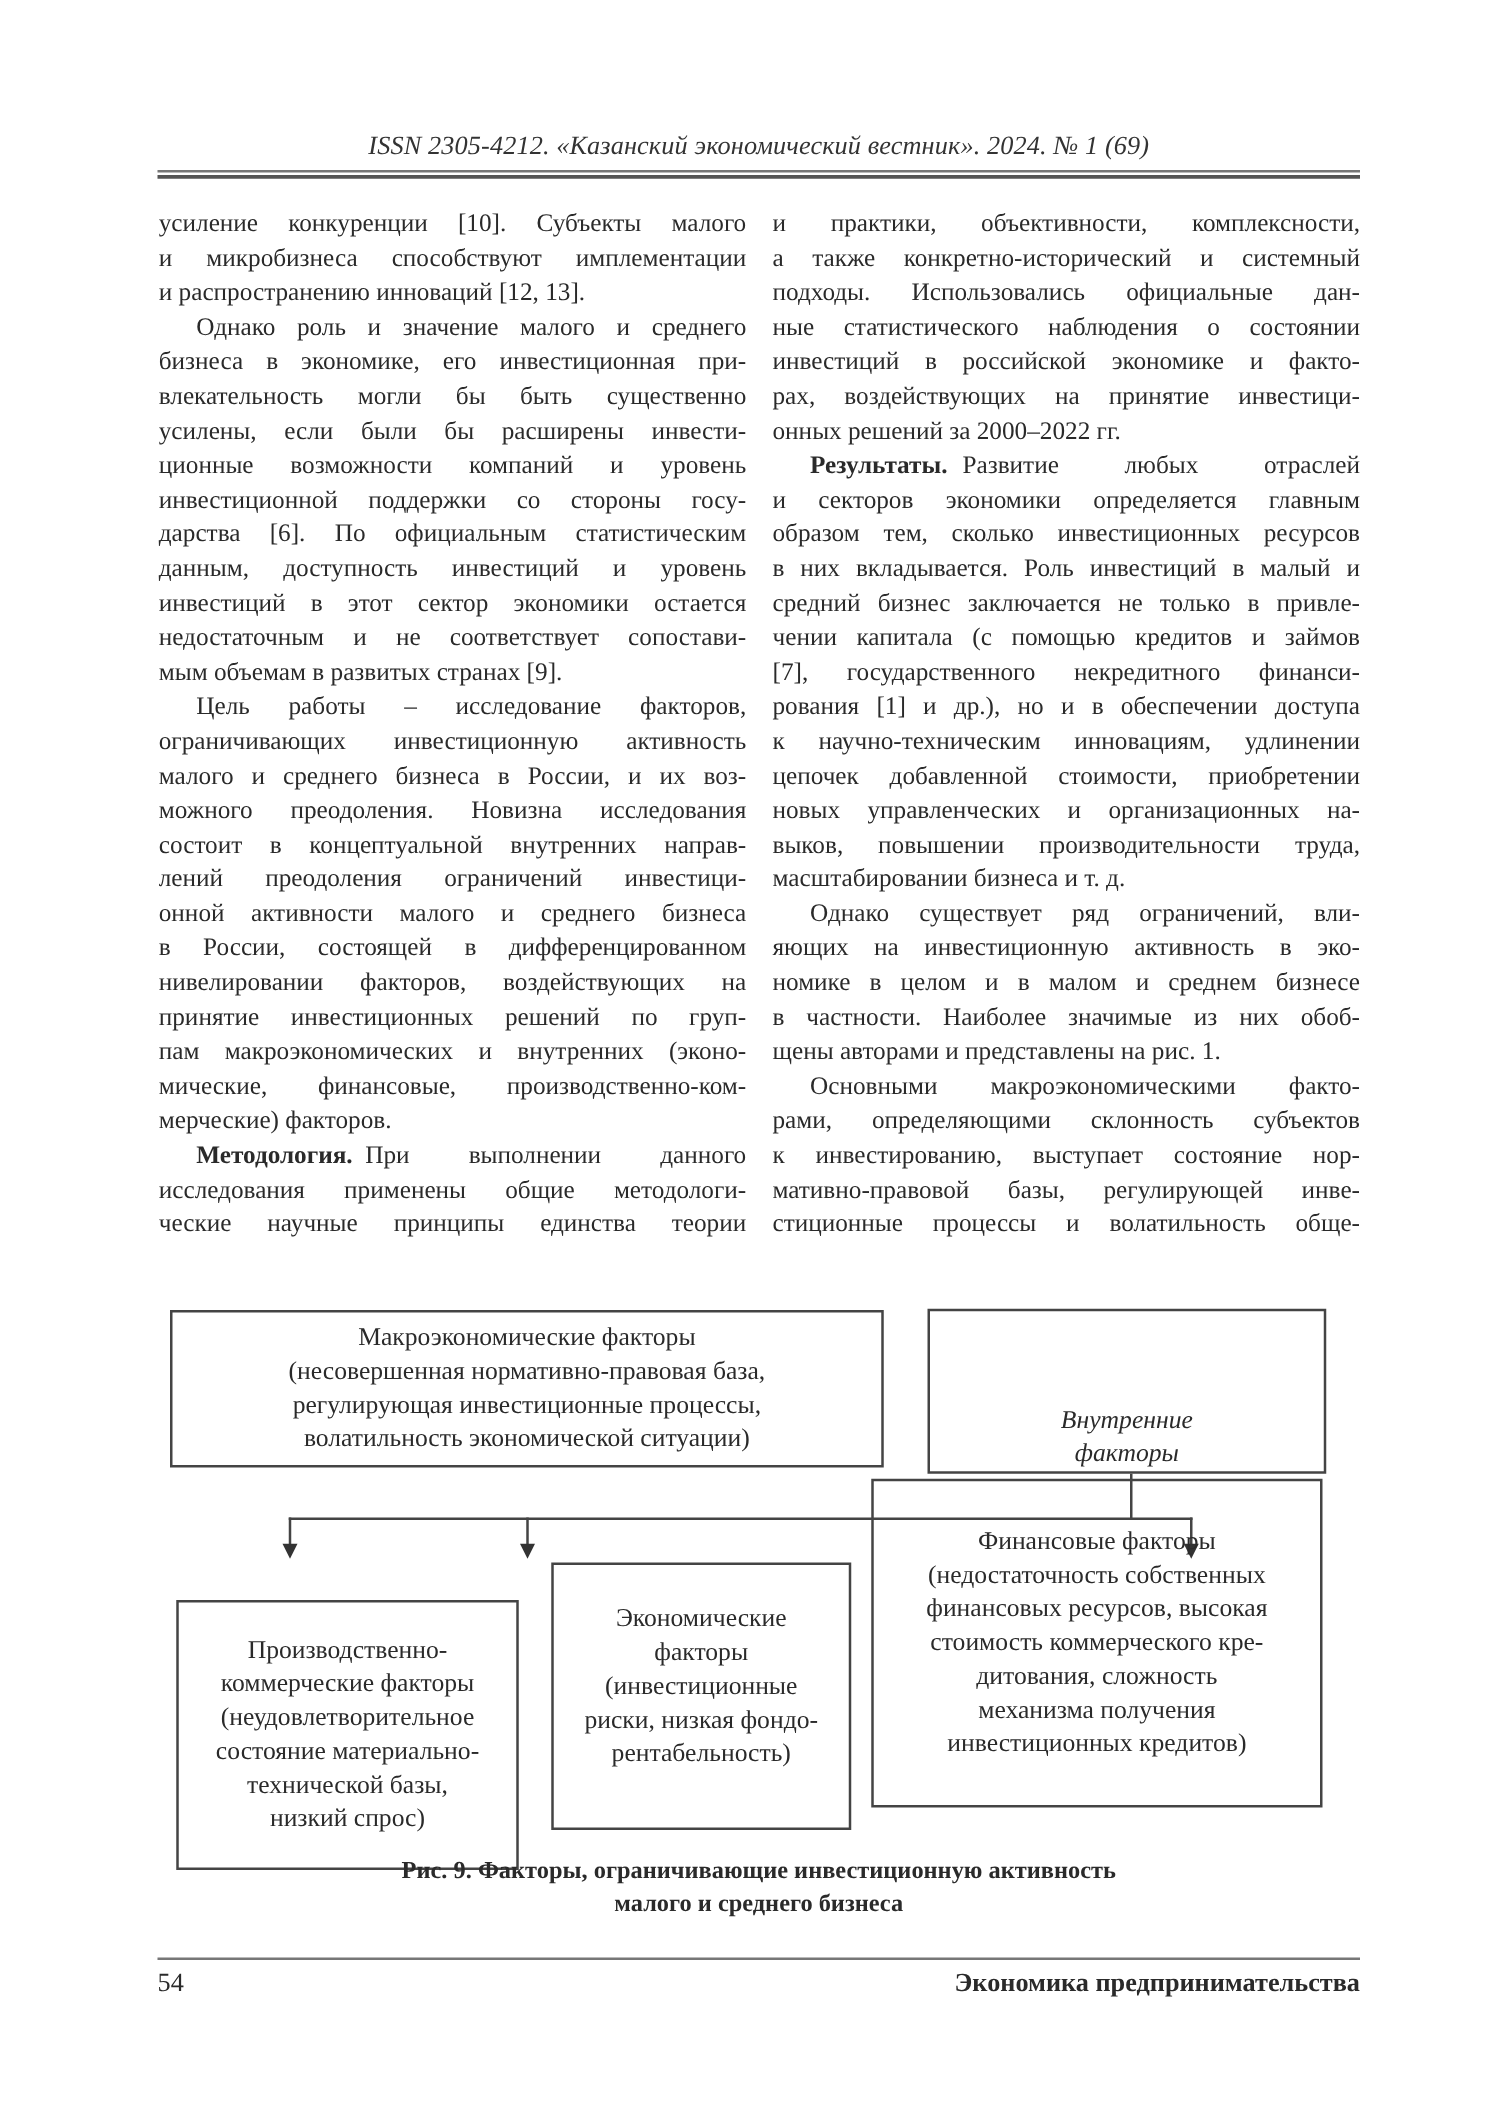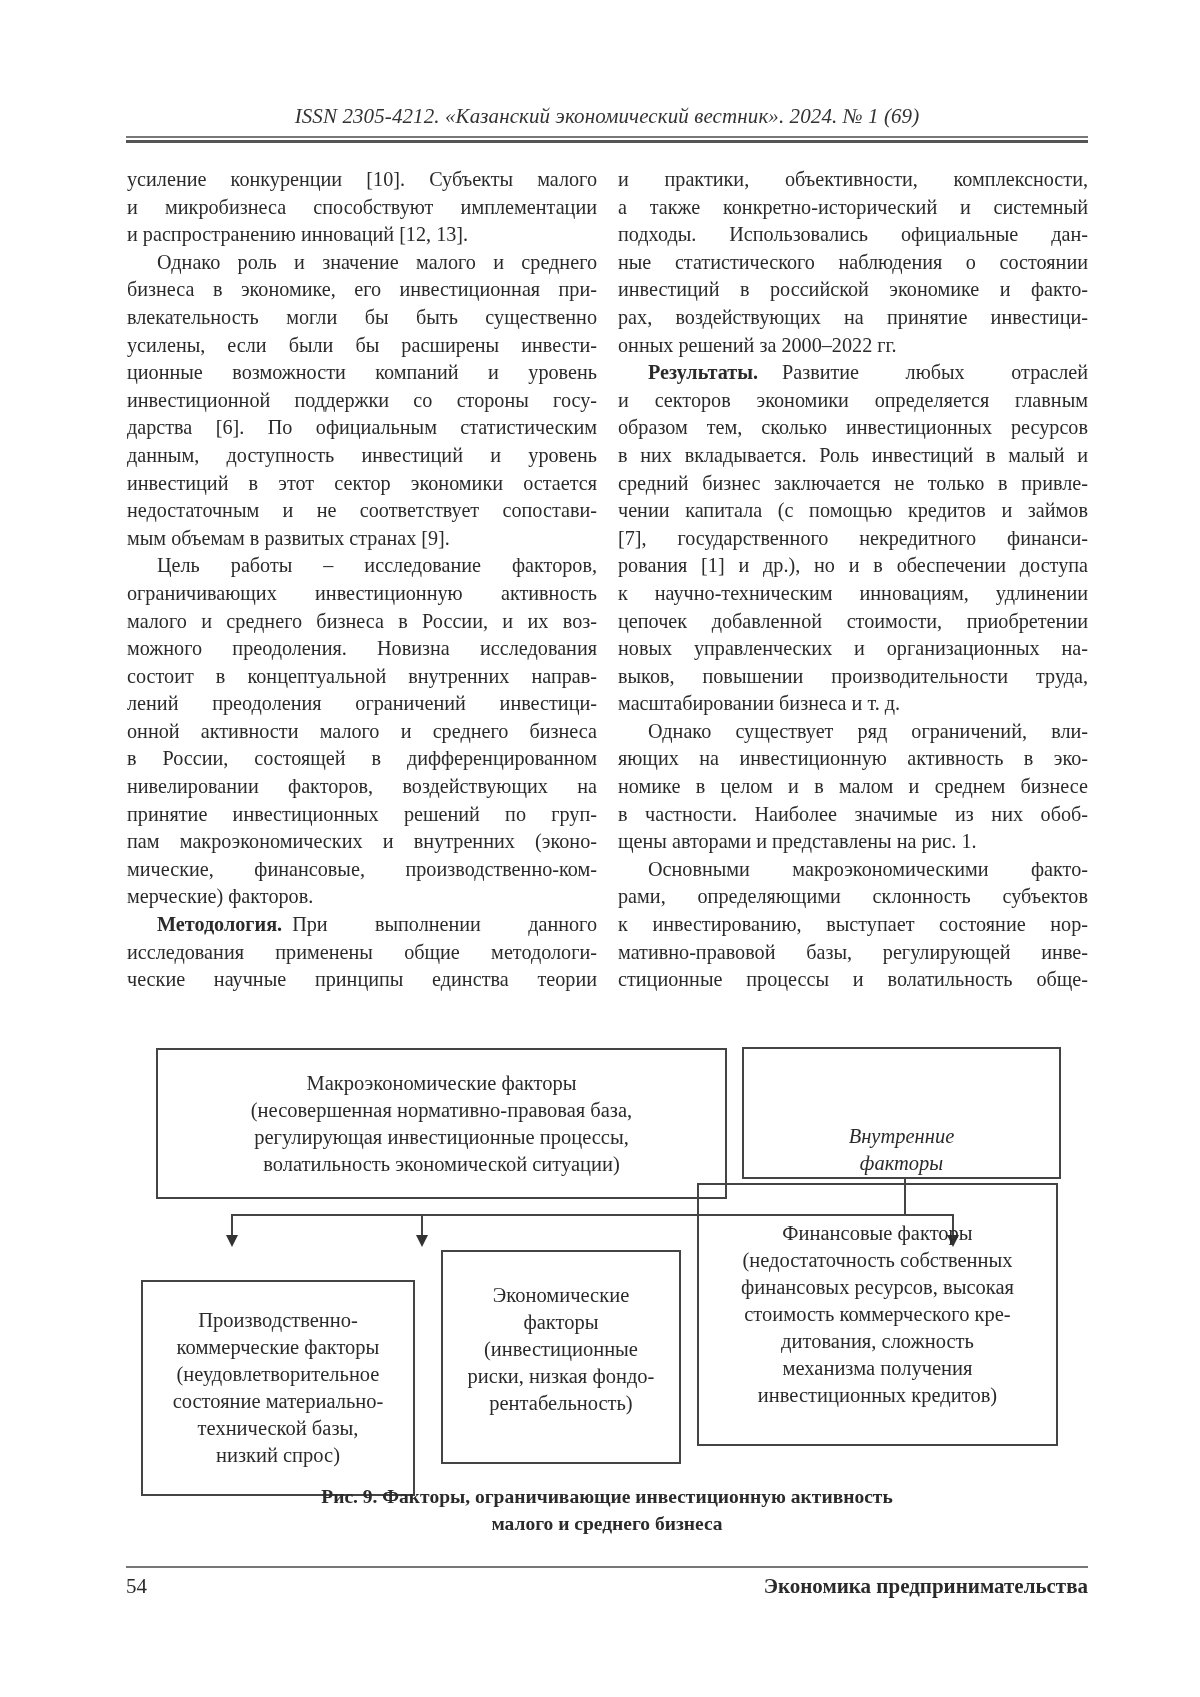--- a/index.html
+++ b/index.html
@@ -68,21 +68,21 @@
 <div class="col right">
   <span class="line">и практики, объективности, комплексности,</span>
   <span class="line">а также конкретно-исторический и системный</span>
   <span class="line">подходы. Использовались официальные дан-</span>
   <span class="line">ные статистического наблюдения о состоянии</span>
   <span class="line">инвестиций в российской экономике и факто-</span>
   <span class="line">рах, воздействующих на принятие инвестици-</span>
   <span class="line last">онных решений за 2000–2022 гг.</span>
   <span class="line" style="padding-left:30px;display:flex;justify-content:flex-end;">
       <b>Результаты.</b>
-      <span style="flex:1;margin-left:24px;text-align:justify;text-align-last:justify;">Развитие любых отраслей</span>
+      <span style="flex:1;margin-left:12px;text-align:justify;text-align-last:justify;">Развитие любых отраслей</span>
     </span>
   <span class="line">и секторов экономики определяется главным</span>
   <span class="line">образом тем, сколько инвестиционных ресурсов</span>
   <span class="line">в них вкладывается. Роль инвестиций в малый и</span>
   <span class="line">средний бизнес заключается не только в привле-</span>
   <span class="line">чении капитала (с помощью кредитов и займов</span>
   <span class="line">[7], государственного некредитного финанси-</span>
   <span class="line">рования [1] и др.), но и в обеспечении доступа</span>
   <span class="line">к научно-техническим инновациям, удлинении</span>
   <span class="line">цепочек добавленной стоимости, приобретении</span>
@@ -94,21 +94,21 @@
   <span class="line">номике в целом и в малом и среднем бизнесе</span>
   <span class="line">в частности. Наиболее значимые из них обоб-</span>
   <span class="line last">щены авторами и представлены на рис. 1.</span>
   <span class="line" style="padding-left:30px">Основными макроэкономическими факто-</span>
   <span class="line">рами, определяющими склонность субъектов</span>
   <span class="line">к инвестированию, выступает состояние нор-</span>
   <span class="line">мативно-правовой базы, регулирующей инве-</span>
   <span class="line">стиционные процессы и волатильность обще-</span>
 </div>
 
-<div class="box" style="left:156px;top:1048px;width:571px;height:151px;">
+<div class="box" style="left:136px;top:1048px;width:571px;height:126px;">
   <div>
     <span class="t">Макроэкономические факторы</span>
     <span class="t">(несовершенная нормативно-правовая база,</span>
     <span class="t">регулирующая инвестиционные процессы,</span>
     <span class="t">волатильность экономической ситуации)</span>
   </div>
 </div>
 <div class="box" style="left:742px;top:1047px;width:319px;height:132px;align-items:flex-end;font-style:italic;">
   <div>
     <span class="t">Внутренние</span>

